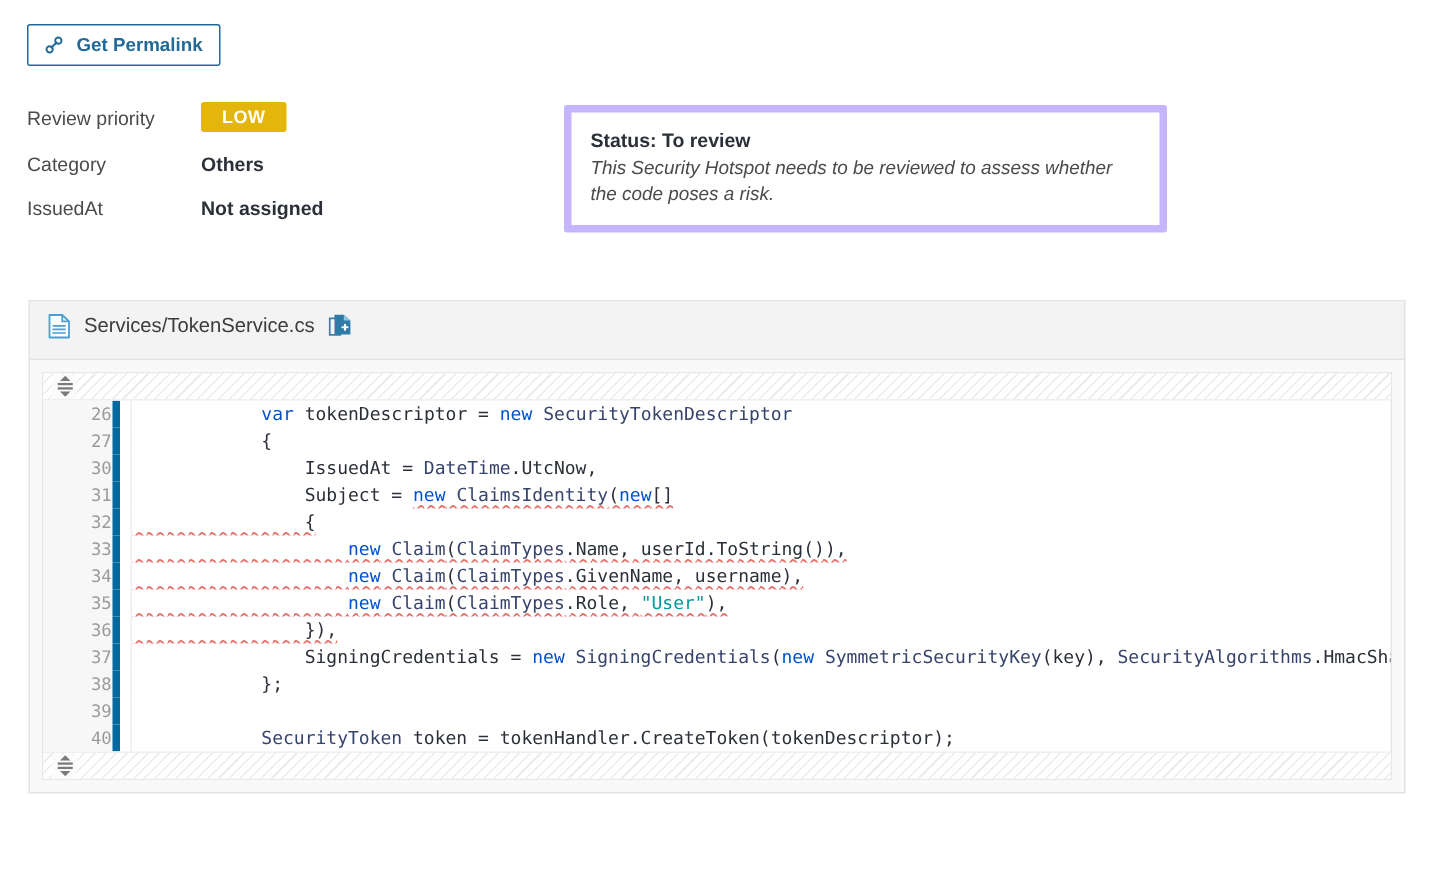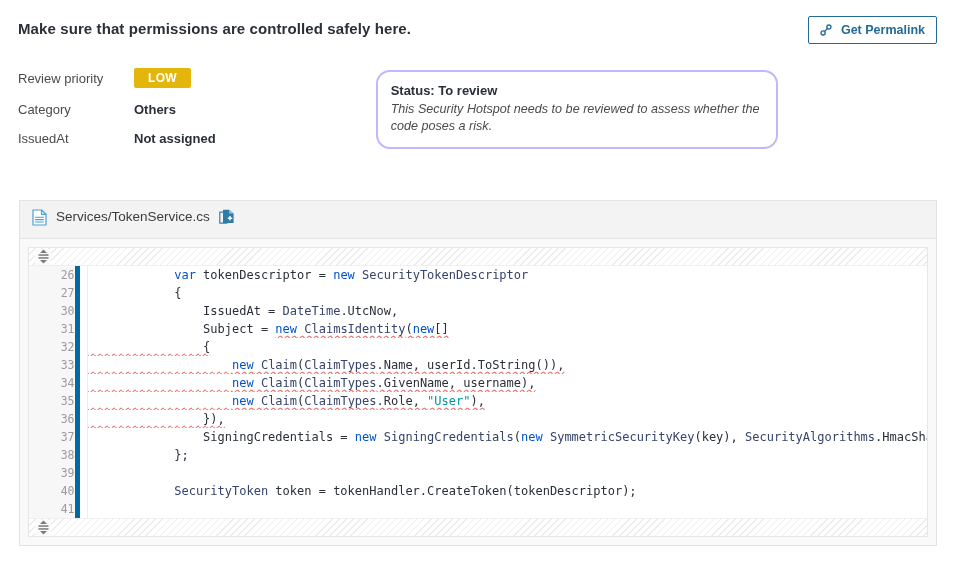--- a/index.html
+++ b/index.html
@@ -43,21 +43,21 @@
   .meta-label { color:#4b4b4b; width:116px; font-weight:normal; }
   .meta-value { color:#2a2f38; font-weight:bold; }
   .badge-low {
     display:inline-block; background:#e4b60c; color:#ffffff;
     font-size:12px; font-weight:bold; letter-spacing:0.3px;
     padding:3px 14px; border-radius:2px; line-height:14px;
   }
 
   .status-card {
     margin-left:160px; margin-top:2px;
-    width:402px; border:2px solid #c4b5fd; border-radius:14px;
+    width:402px; border:5px solid #c4b5fd; border-radius:2px;
     background:#ffffff; padding:11px 14px 12px 13px;
   }
   .status-title { font-size:13px; font-weight:bold; color:#2a2f38; margin-bottom:3px; }
   .status-desc { font-size:12.6px; color:#4b4b4b; line-height:17px;font-style:italic; }
 
   
   .code-panel {
     position:absolute; left:19px; top:200px;
     width:918px; border:1px solid #e3e3e3; background:#f9f9f9;
   }
@@ -109,21 +109,20 @@
     text-decoration-skip-ink:none;
     text-underline-offset:2px;
   }
 </style>
 </head>
 <body>
 
 <div class="page">
 
   <div class="hdr">
-    <div class="hdr-title">Make sure that permissions are controlled safely here.</div>
     <div class="permalink-btn">
       <span class="ic">
         <svg width="14" height="14" viewBox="0 0 14 14">
           <g fill="none" stroke="#236a97" stroke-width="1.3" stroke-linecap="round">
             <path d="M5.3 8.7 L8.7 5.3"></path>
             <circle cx="4.1" cy="9.9" r="2.1"></circle>
             <circle cx="9.9" cy="4.1" r="2.1"></circle>
           </g>
         </svg>
       </span>
@@ -260,25 +259,20 @@
           <tr>
             <td class="ln">39</td>
             <td class="sep"></td>
             <td class="src"><span class="pl"> </span></td>
           </tr>
           <tr>
             <td class="ln">40</td>
             <td class="sep"></td>
             <td class="src"><span class="pl">            </span><span class="t">SecurityToken</span><span class="pl"> token = tokenHandler.CreateToken(tokenDescriptor);</span></td>
           </tr>
-          <tr>
-            <td class="ln">41</td>
-            <td class="sep"></td>
-            <td class="src"><span class="pl"> </span></td>
-          </tr>
         </tbody>
       </table>
 
       <div class="hatch bottom">
         <span class="handle">
           <svg width="13" height="15" viewBox="0 0 13 15">
             <g fill="#7a7a7a">
               <path d="M6.5 0.5 L10 4 H3 Z"></path>
               <rect x="1.5" y="5.3" width="10" height="1.5"></rect>
               <rect x="1.5" y="8.2" width="10" height="1.5"></rect>

